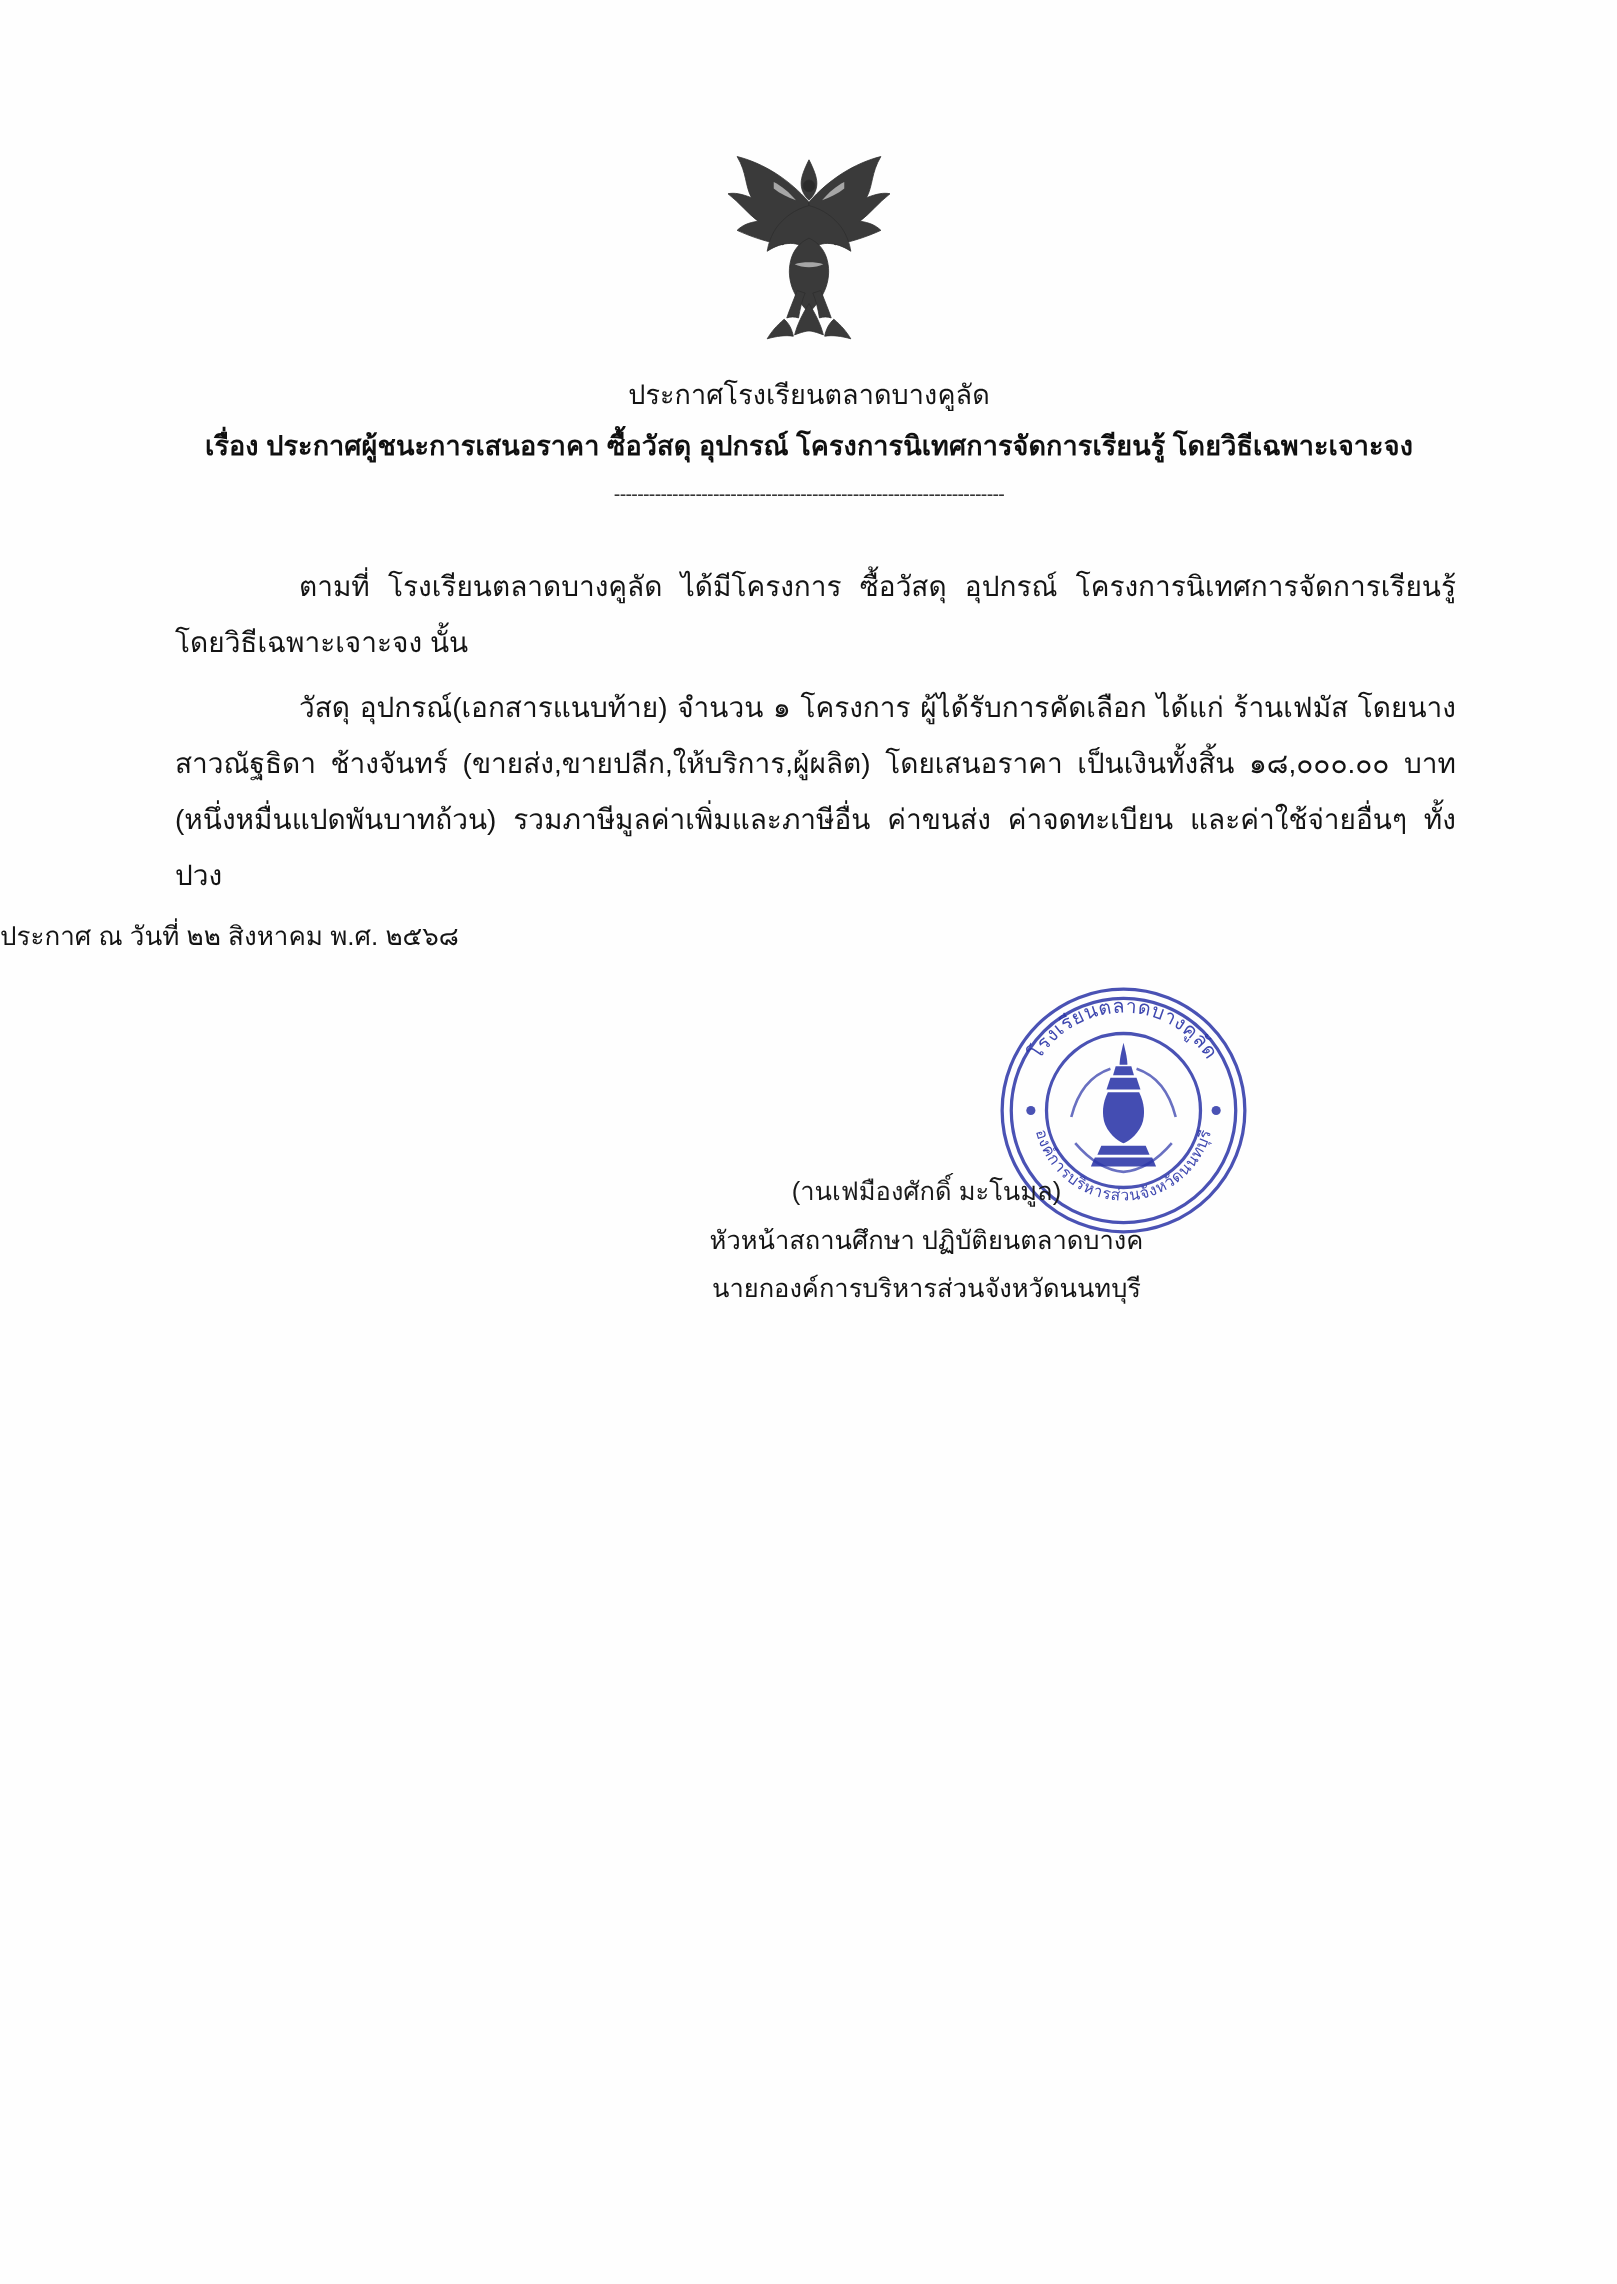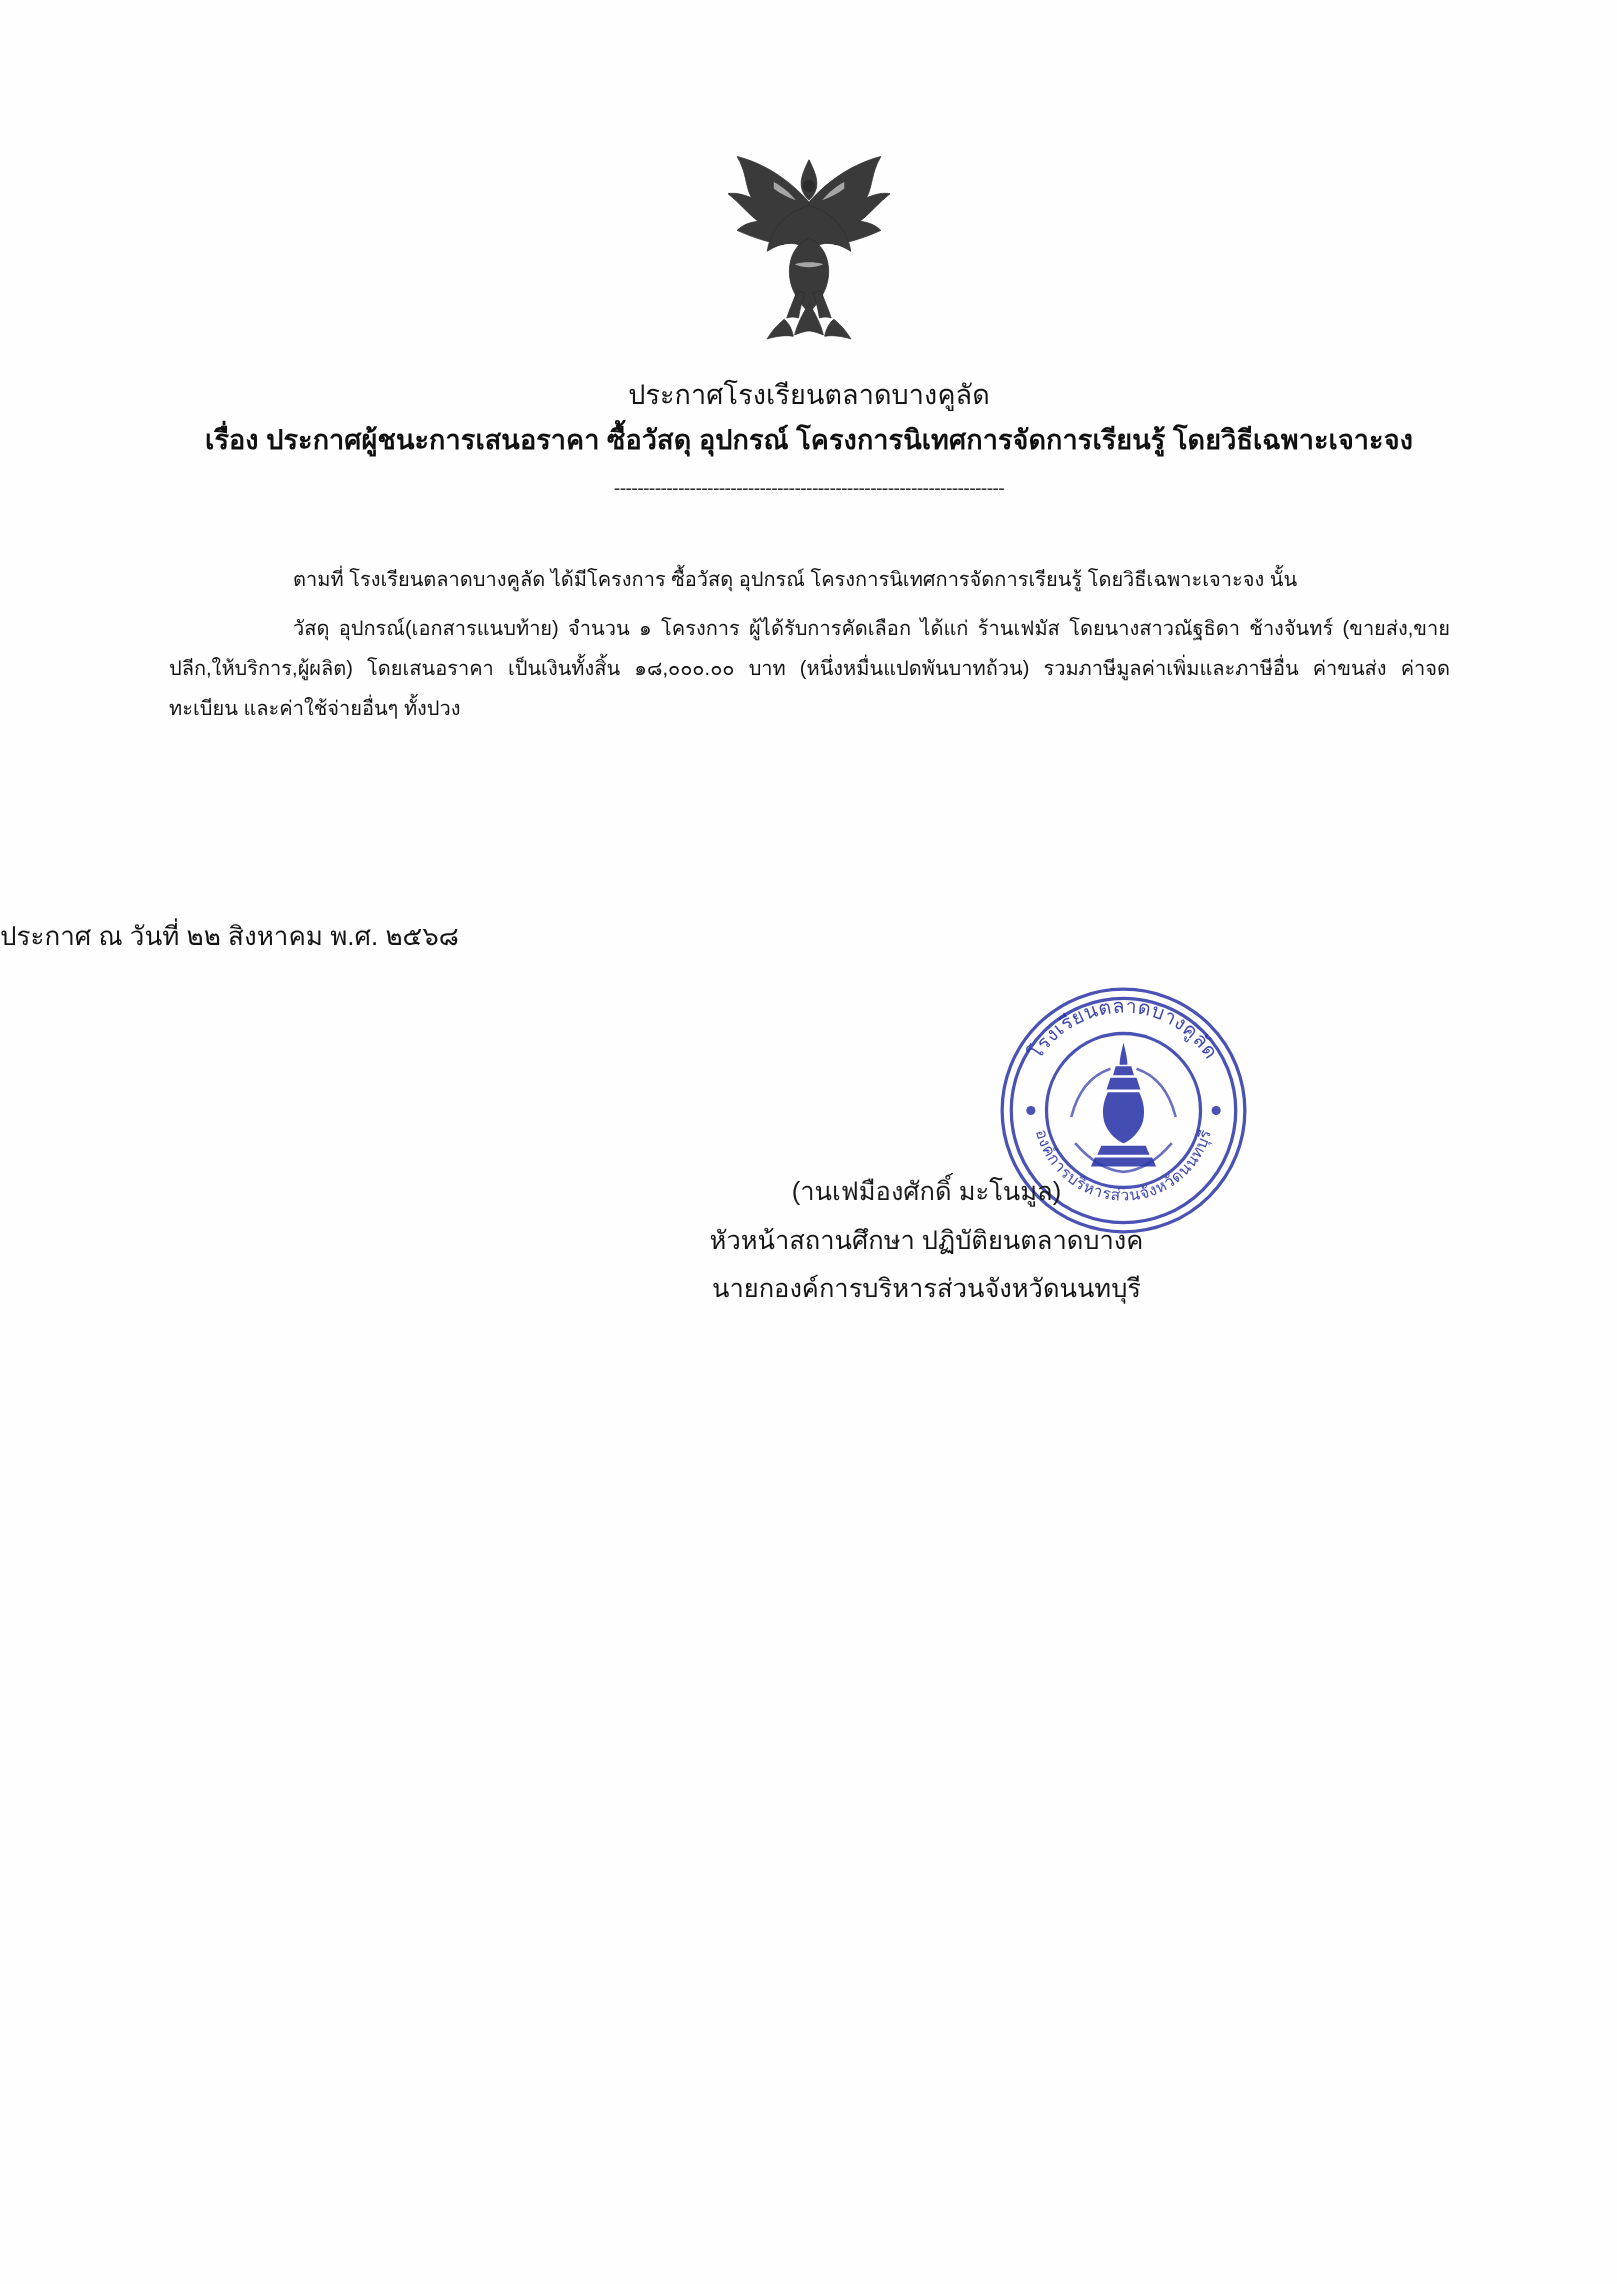--- a/index.html
+++ b/index.html
@@ -54,38 +54,38 @@
     font-size: 27px;
     line-height: 1.45;
     color: #141414;
     letter-spacing: 0.1px;
   }
   .title-2 {
     font-size: 27px;
     font-weight: bold;
     line-height: 1.45;
     color: #101010;
-    margin-top: 6px;
+    margin-top: 12px;
     letter-spacing: 0.1px;
   }
   .rule {
     margin-top: 17px;
     font-size: 19.6px;
     color: #333;
     letter-spacing: -0.7px;
     white-space: nowrap;
   }
 
   
   .body-block {
     position: absolute;
-    left: 169px;
+    left: 175px;
     top: 559px;
     width: 1281px;
-    font-size: 20px;
+    font-size: 28px;
     line-height: 2.0;
     color: #141414;
     text-align: justify;
   }
   .para {
     margin: 0 0 9.1px 0;
   }
   .indent {
     display: inline-block;
     width: 124px;

